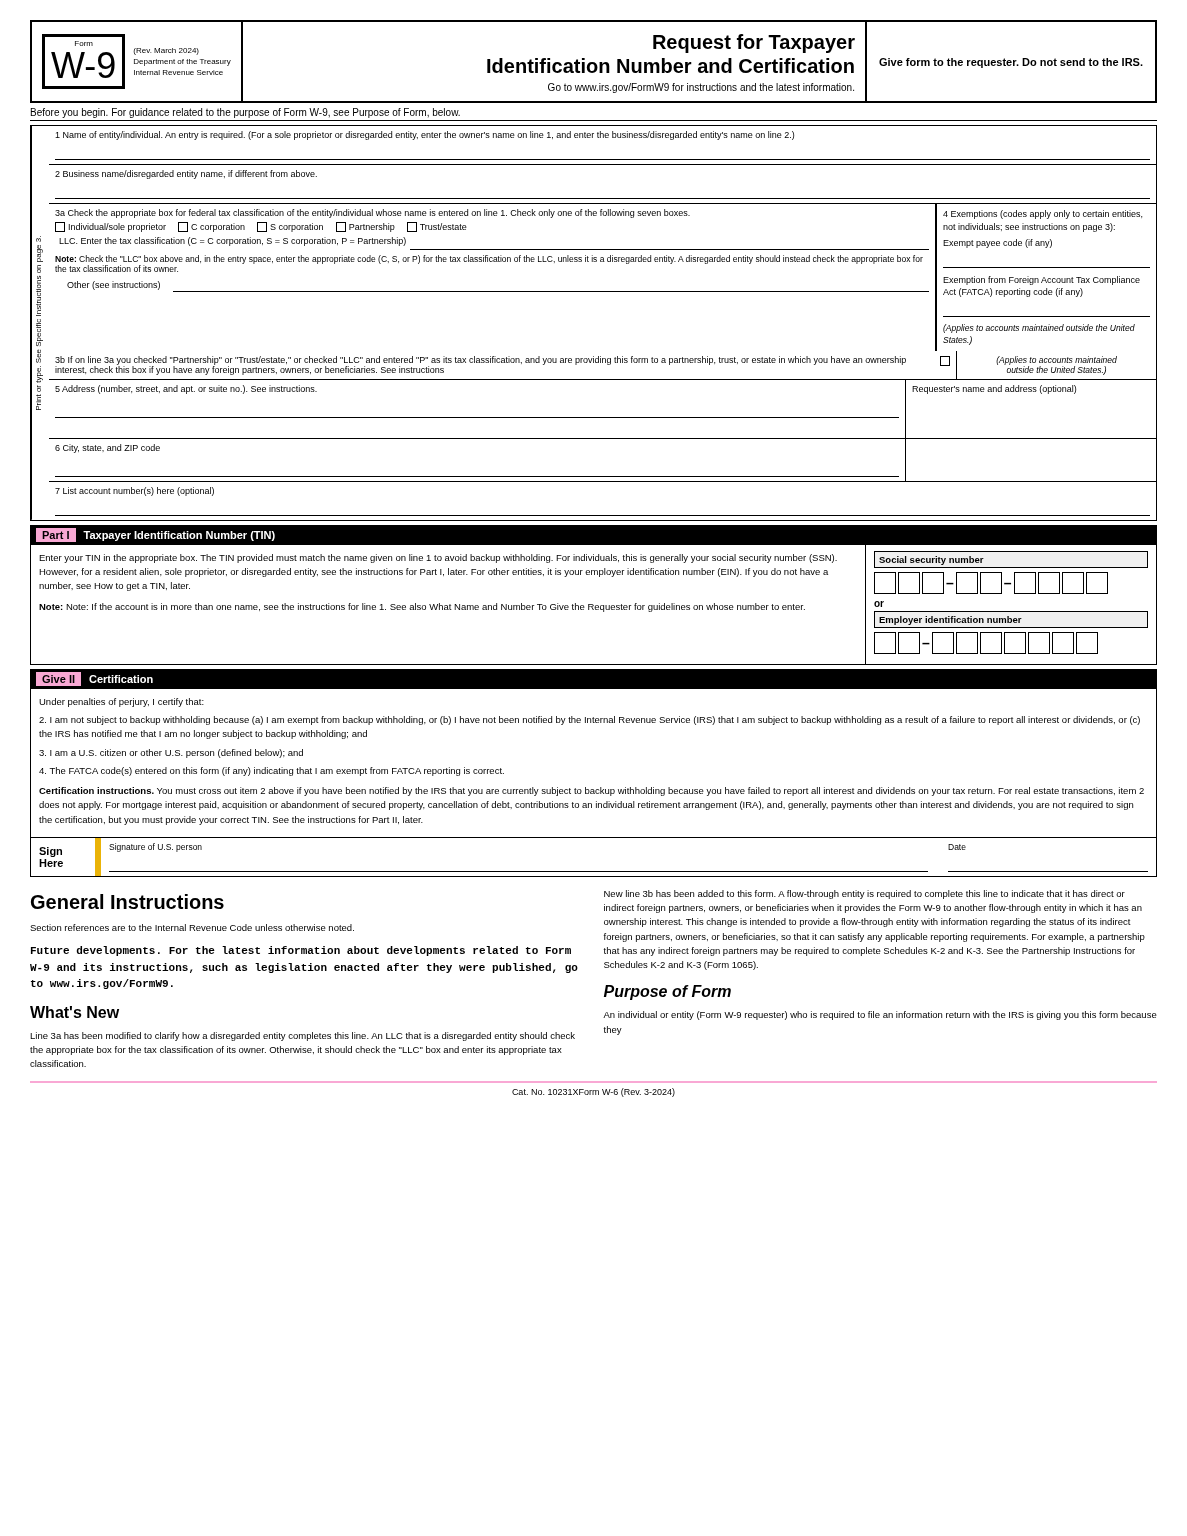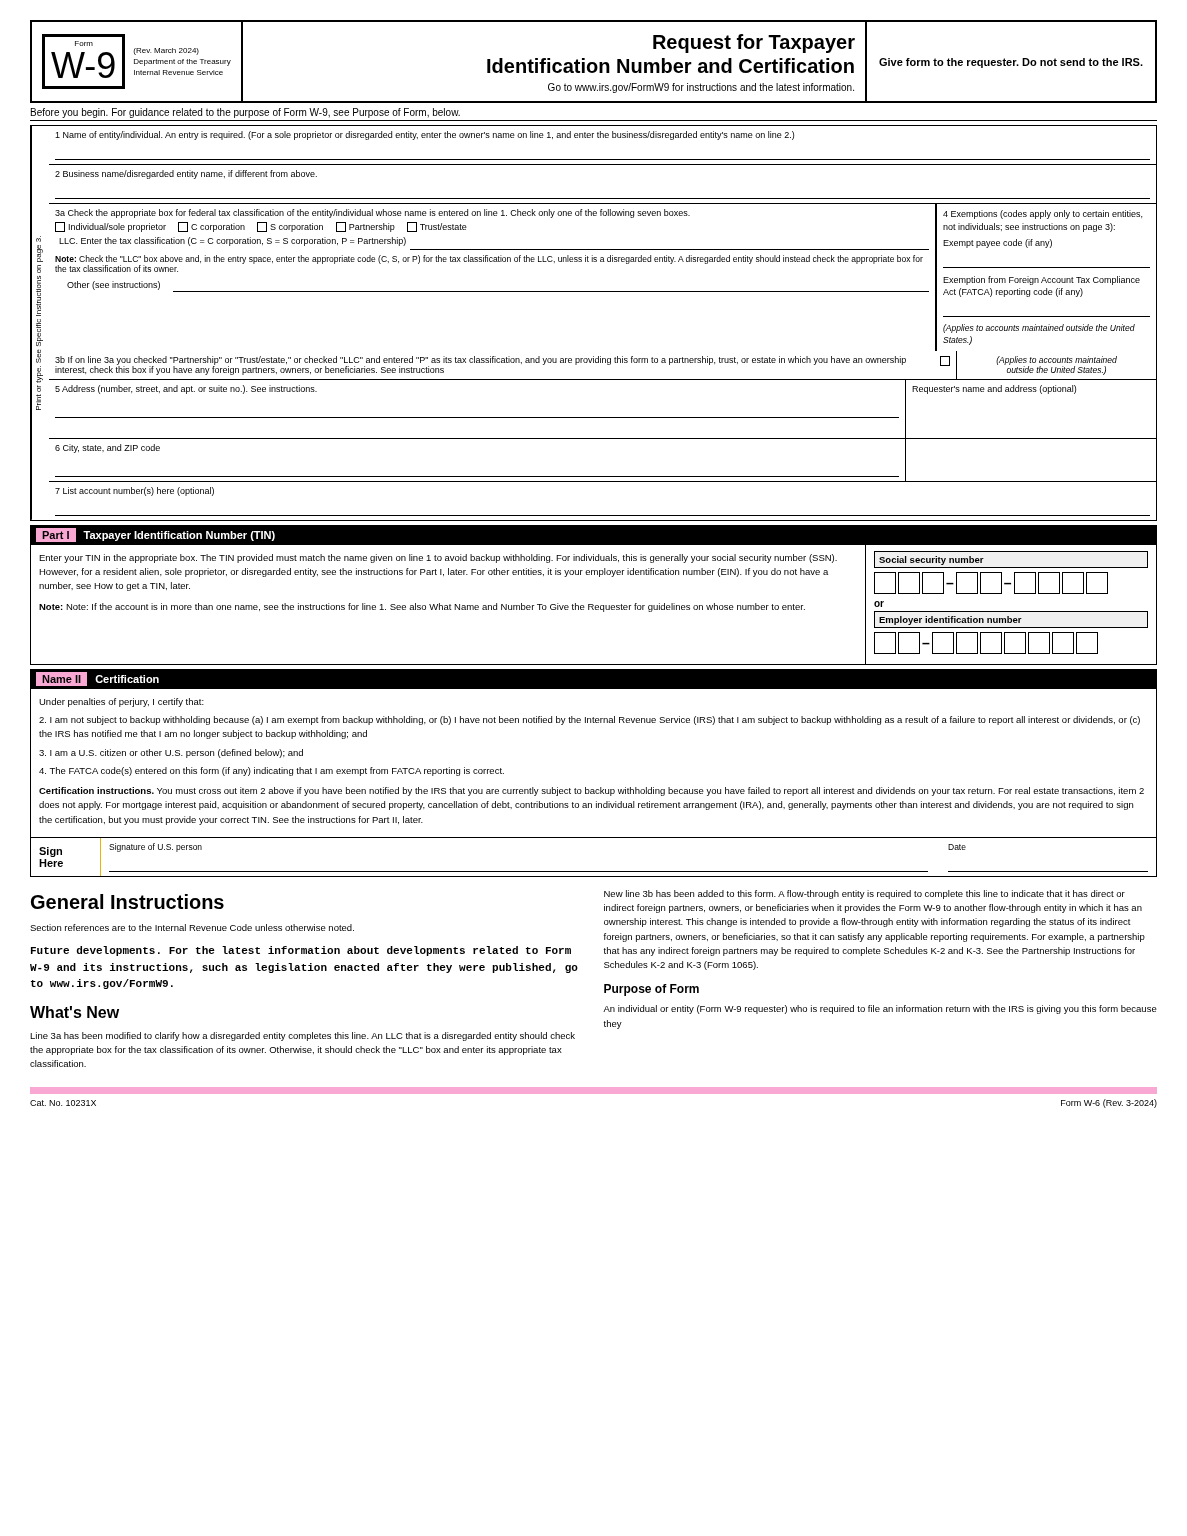--- a/index.html
+++ b/index.html
@@ -298,21 +298,21 @@
     }
 
     
     .sign-here {
       border: 1px solid #000;
       border-top: none;
       display: flex;
     }
     .sign-label {
       padding: 6px 8px;
-      border-right: 1px solid #eab308;
+      border-right: 6px solid #eab308;
       font-weight: bold;
       font-size: 11px;
       min-width: 70px;
       display: flex;
       flex-direction: column;
       justify-content: center;
     }
     .sign-fields {
       flex: 1;
       padding: 4px 8px;
@@ -360,24 +360,24 @@
     .section-title-medium {
       font-size: 11px;
       font-weight: bold;
       margin: 8px 0 3px 0;
       font-family: Liberation Mono, monospace;
     }
 
     
     .form-footer {
       display: flex;
-      justify-content: space-between;
-      border-top: 7px solid #f9a8d4;
+      justify-content: center;
+      border-top: 2px solid #f9a8d4;
       padding-top: 4px;
-      margin-top: 16px;
+      margin-top: 10px;
       font-size: 9px;
     }
 
     
     .outer-border {
       border: 1px solid #000;
     }
   </style>
 </head>
 <body>
@@ -551,21 +551,21 @@
       <span class="tin-cell"></span>
       <span class="tin-cell"></span>
       <span class="tin-cell"></span>
       <span class="tin-cell"></span>
       <span class="tin-cell"></span>
     </div>
   </div>
 </div>
 
 <div class="part-header">
-  <span class="part-label">Name II</span>
+  <span class="part-label">Give II</span>
   <span>Certification</span>
 </div>
 
 <div class="part2-body">
   <p>Under penalties of perjury, I certify that:</p>
   <div class="cert-item">2. I am not subject to backup withholding because (a) I am exempt from backup withholding, or (b) I have not been notified by the Internal Revenue Service (IRS) that I am subject to backup withholding as a result of a failure to report all interest or dividends, or (c) the IRS has notified me that I am no longer subject to backup withholding; and</div>
   <div class="cert-item">3. I am a U.S. citizen or other U.S. person (defined below); and</div>
   <div class="cert-item">4. The FATCA code(s) entered on this form (if any) indicating that I am exempt from FATCA reporting is correct.</div>
   <div class="cert-item" style="margin-top:6px;">
     <strong>Certification instructions.</strong>
@@ -598,21 +598,21 @@
     <p>Section references are to the Internal Revenue Code unless otherwise noted.</p>
     <div class="section-title-medium">
       <strong>Future developments.</strong>
       <span>For the latest information about developments related to Form W-9 and its instructions, such as legislation enacted after they were published, go to www.irs.gov/FormW9.</span>
     </div>
     <div class="section-title-large" style="font-size:16px; margin-top:8px;">What's New</div>
     <p>Line 3a has been modified to clarify how a disregarded entity completes this line. An LLC that is a disregarded entity should check the appropriate box for the tax classification of its owner. Otherwise, it should check the "LLC" box and enter its appropriate tax classification.</p>
   </div>
   <div class="gen-right">
     <p>New line 3b has been added to this form. A flow-through entity is required to complete this line to indicate that it has direct or indirect foreign partners, owners, or beneficiaries when it provides the Form W-9 to another flow-through entity in which it has an ownership interest. This change is intended to provide a flow-through entity with information regarding the status of its indirect foreign partners, owners, or beneficiaries, so that it can satisfy any applicable reporting requirements. For example, a partnership that has any indirect foreign partners may be required to complete Schedules K-2 and K-3. See the Partnership Instructions for Schedules K-2 and K-3 (Form 1065).</p>
-    <div class="section-title-large" style="font-size:12px; margin-top:8px;">Purpose of Form</div>
+    <div class="section-title-large" style="font-size:16px; margin-top:8px;font-style:italic;">Purpose of Form</div>
     <p>An individual or entity (Form W-9 requester) who is required to file an information return with the IRS is giving you this form because they</p>
   </div>
 </div>
 
 <div class="form-footer">
   <span>Cat. No. 10231X</span>
   <span>Form W-6 (Rev. 3-2024)</span>
 </div>
 
 </body></html>

